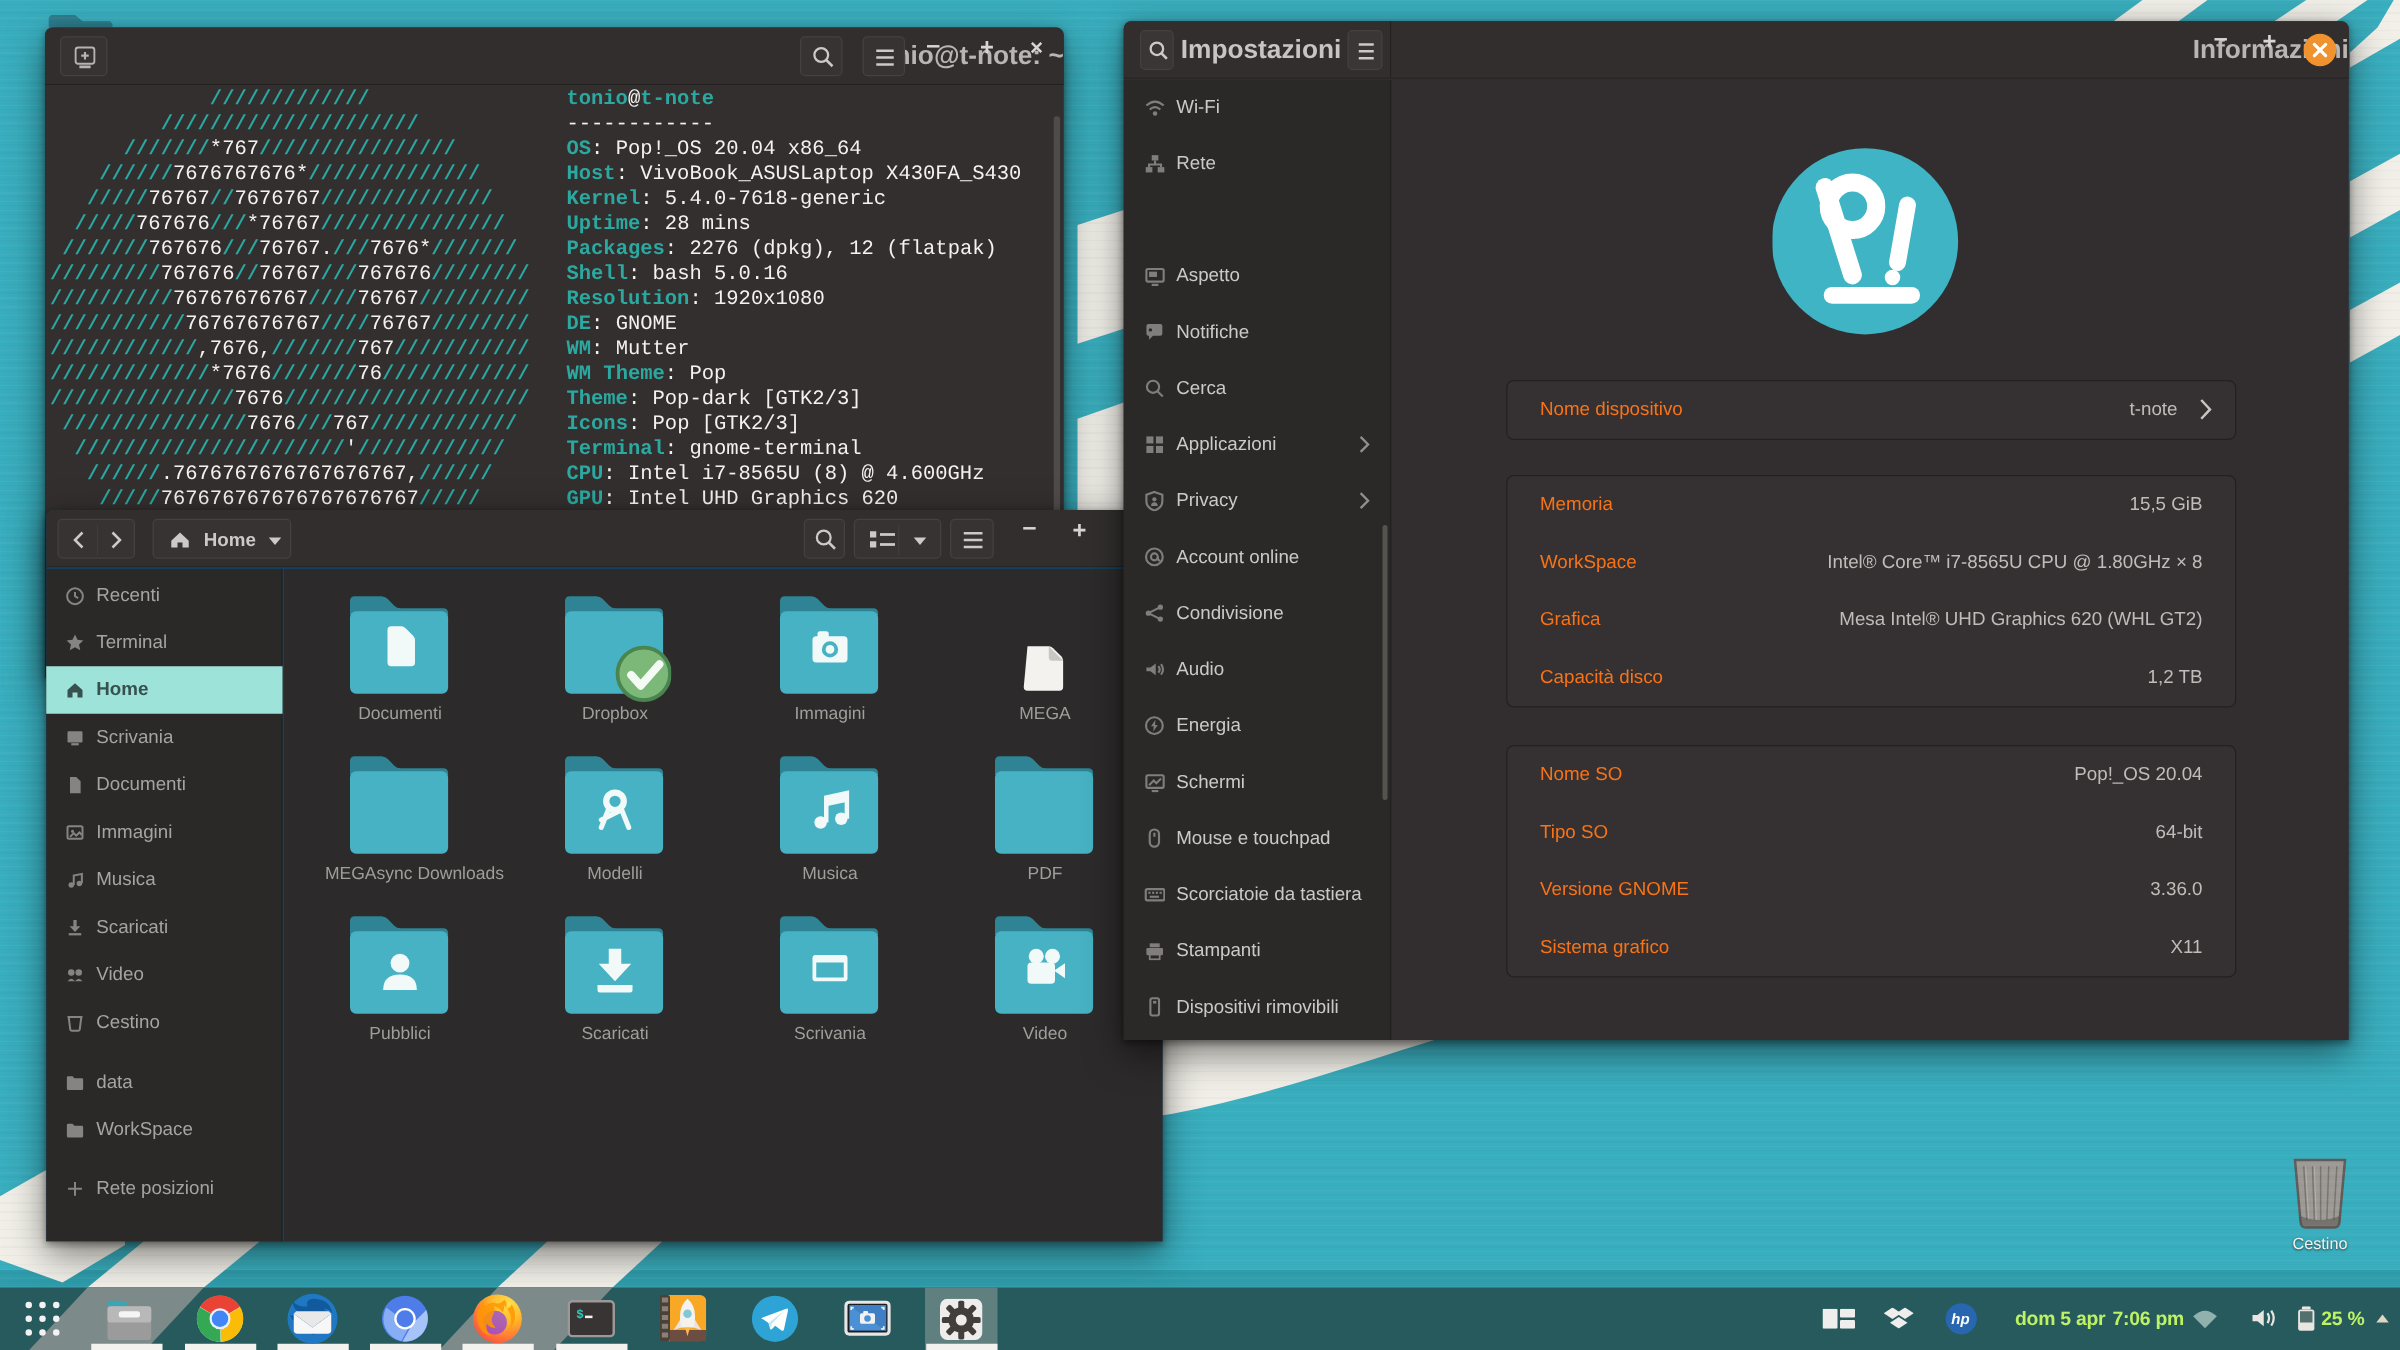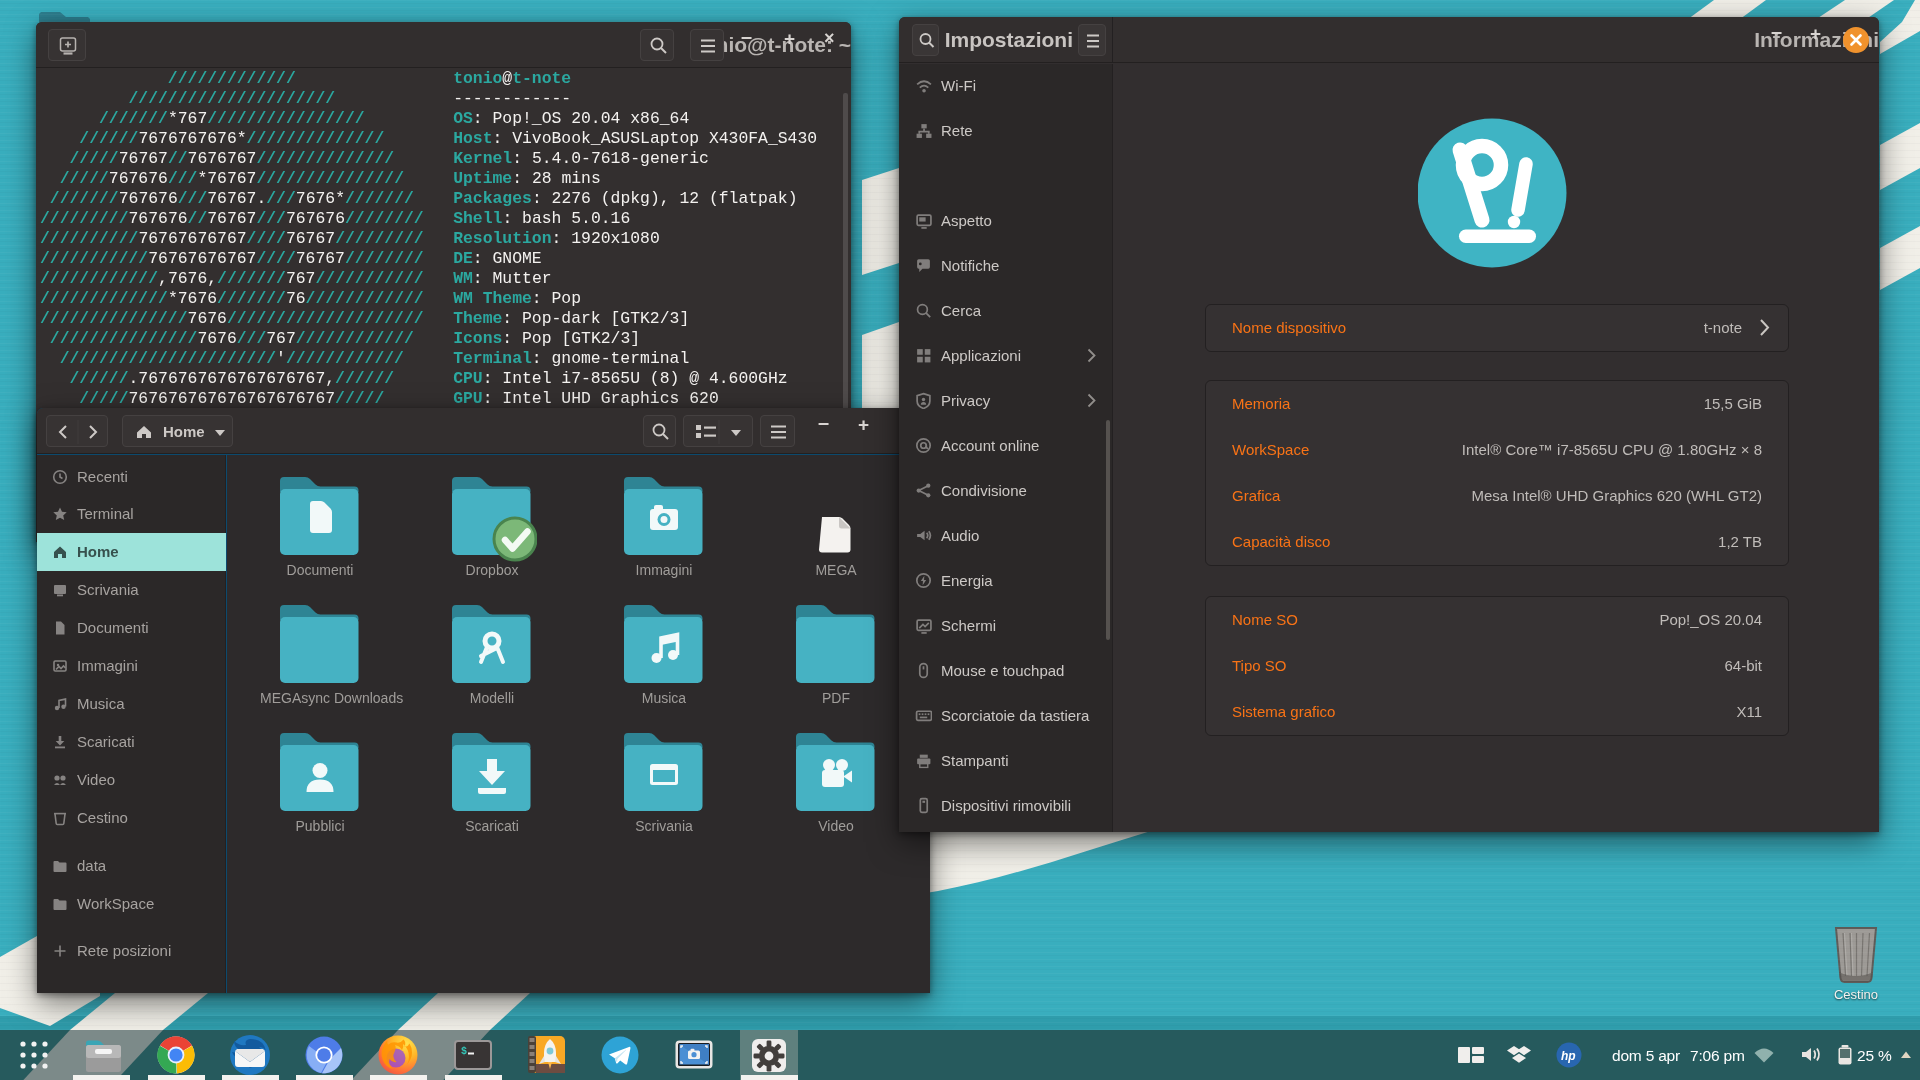--- a/index.html
+++ b/index.html
@@ -40,21 +40,21 @@
 .stic{position:absolute;left:16px;top:14px;width:17px;height:17px;opacity:.7}
 .box{position:absolute;left:306px;width:584px;background:#353132;border:1px solid #232021;border-radius:6px}
 .row46{position:relative;height:46px}
 .row46:first-child{border-top:none}
 .row46 .k{position:absolute;left:26px;top:14px;font-size:15px;color:#f97316}
 .row46 .v{position:absolute;right:26px;top:14px;font-size:15px;color:#c0bcb9}
 
 #bar{position:absolute;left:0;top:1030px;width:1920px;height:50px;background:#265a5d}
 .bband{position:absolute;top:0;height:50px;background:#7c8a89}
 .ind{position:absolute;top:44.5px;height:5.5px;width:57px;background:#f4f2ef}
-.bartxt{color:#ffffff;font-weight:normal;font-size:15.5px;position:absolute;top:17px;letter-spacing:-0.2px}
+.bartxt{color:#bef264;font-weight:bold;font-size:15.5px;position:absolute;top:17px;letter-spacing:-0.2px}
 #trashlbl{position:absolute;left:1806px;top:987px;width:100px;text-align:center;color:#f4f2ef;font-size:13px;text-shadow:0 1px 2px rgba(0,0,0,.7)}
 </style></head><body>
 <div id="wall">
 <svg width="1920" height="1080">
   <rect x="0" y="1016" width="1920" height="14" fill="#2f9dac"></rect>
   <g fill="#f1efe8">
     <polygon points="115,993 208,993 163,1030 70,1030"></polygon>
     <polygon points="438,993 530,993 490,1030 398,1030"></polygon>
     <polygon points="0,957 37,936 100,992 100,996 50,1026 0,1008"></polygon>
     <polygon points="862,180 899,168 899,263 862,275"></polygon>
@@ -578,20 +578,24 @@
   <div class="box" style="top:579px">
       <div class="row46">
         <span class="k">Nome SO</span>
         <span class="v">Pop!_OS 20.04</span>
       </div>
       <div class="row46">
         <span class="k">Tipo SO</span>
         <span class="v">64-bit</span>
       </div>
       <div class="row46">
+        <span class="k">Versione GNOME</span>
+        <span class="v">3.36.0</span>
+      </div>
+      <div class="row46">
         <span class="k">Sistema grafico</span>
         <span class="v">X11</span>
       </div>
     </div>
 </div>
 <div id="bar">
     <div class="bband" style="left:70px;width:93px;transform:skewX(-43deg);transform-origin:top left"></div>
     <div class="bband" style="left:398px;width:92px;transform:skewX(-43deg);transform-origin:top left"></div>
     <div class="abs" style="left:740px;top:0;width:58px;height:50px;background:#5f807e"></div>
     <div class="ind" style="left:73px"></div>

